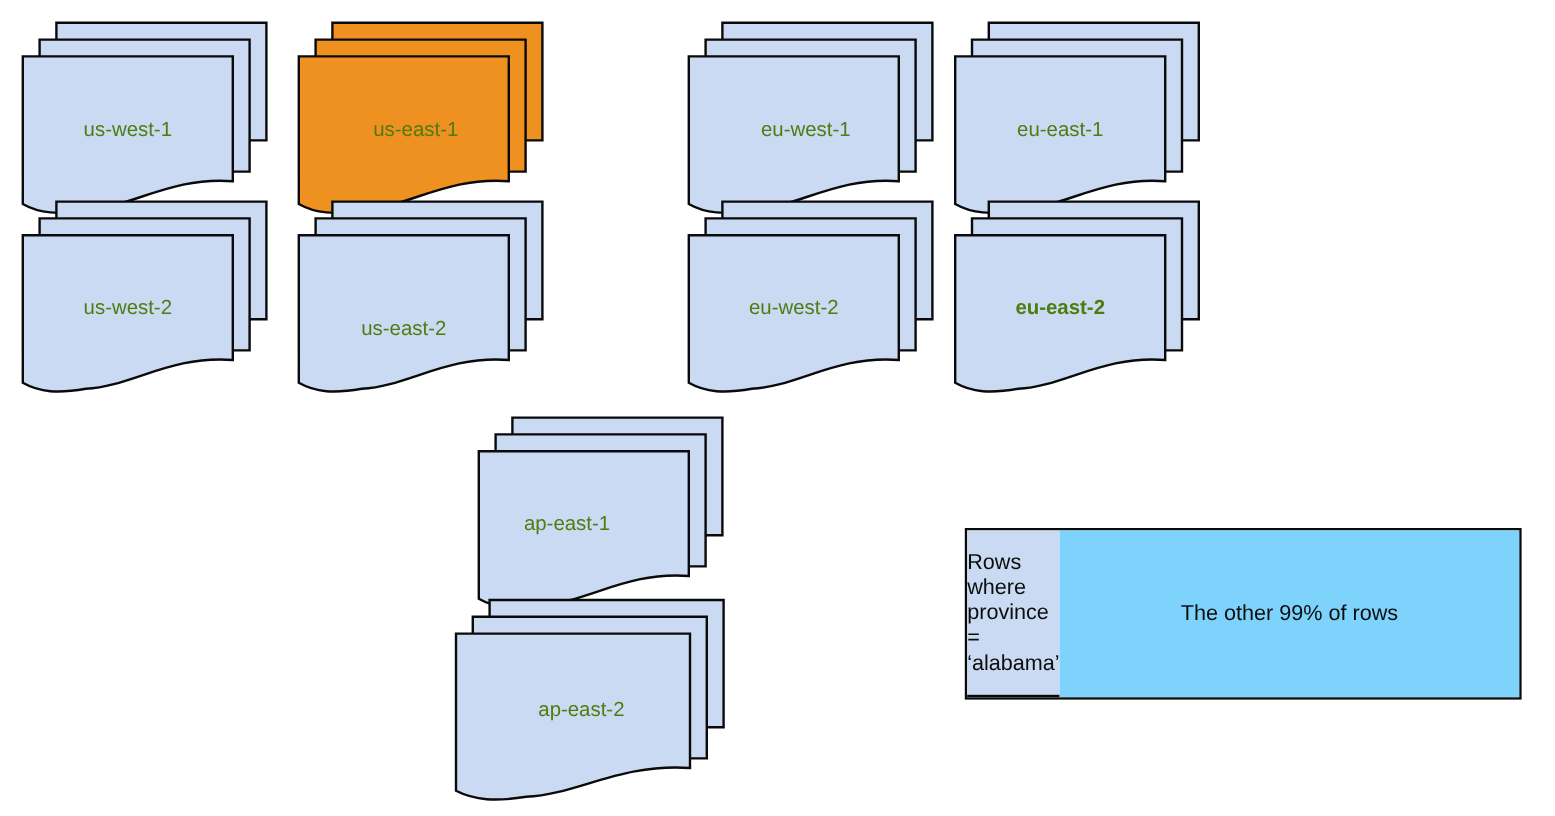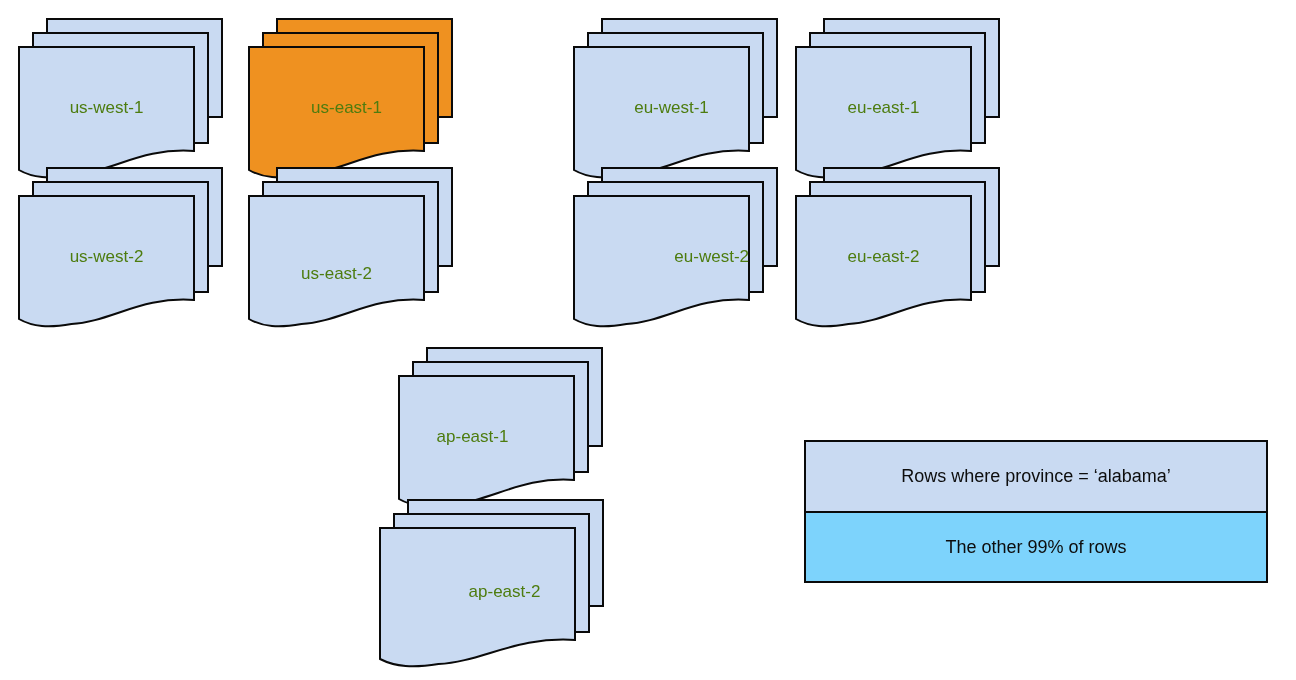--- a/index.html
+++ b/index.html
@@ -38,21 +38,21 @@
 
   .legend {
     position: absolute;
     left: 804px;
     top: 440px;
     width: 464px;
     height: 143px;
     border: 2px solid #0a0a0a;
     box-sizing: border-box;
     display: flex;
-    flex-direction: column;
+    flex-direction: row;
   }
   .legend-row {
     flex: 1 1 0;
     display: flex;
     align-items: center;
     justify-content: center;
     font-family: "Liberation Sans", sans-serif;
     font-size: 18px;
     color: #0d0d0d;
     box-sizing: border-box;
@@ -125,24 +125,24 @@
     </g>
 </svg>
 
 <div id="label-layer">
     <div class="stack-label" style="left: 19px; width: 175px; top: 97.6px;">us-west-1</div>
     <div class="stack-label" style="left: 249px; width: 175px; top: 97.6px; padding-left: 10px;">us-east-1</div>
     <div class="stack-label" style="left: 574px; width: 175px; top: 97.6px; margin-left: 10px;">eu-west-1</div>
     <div class="stack-label" style="left: 796px; width: 175px; top: 97.6px;">eu-east-1</div>
     <div class="stack-label" style="left: 19px; width: 175px; top: 246.6px;">us-west-2</div>
     <div class="stack-label" style="left: 249px; width: 175px; top: 264px;">us-east-2</div>
-    <div class="stack-label" style="left: 574px; width: 175px; top: 246.6px; text-align: right;">eu-west-2</div>
-    <div class="stack-label" style="left: 796px; width: 175px; top: 246.6px;">eu-east-2</div>
+    <div class="stack-label" style="left: 574px; width: 175px; top: 246.6px;">eu-west-2</div>
+    <div class="stack-label" style="left: 796px; width: 175px; top: 246.6px; font-weight: bold;">eu-east-2</div>
     <div class="stack-label" style="left: 399px; width: 147px; top: 426.6px;">ap-east-1</div>
-    <div class="stack-label" style="left: 380px; width: 209px; top: 582.28px; margin-left: 20px;">ap-east-2</div>
+    <div class="stack-label" style="left: 380px; width: 209px; top: 582.28px;">ap-east-2</div>
   </div>
 
 <div class="legend">
   <div class="legend-row top">
     <span>Rows where province = ‘alabama’</span>
   </div>
   <div class="legend-row bottom">
     <span>The other 99% of rows</span>
   </div>
 </div>

